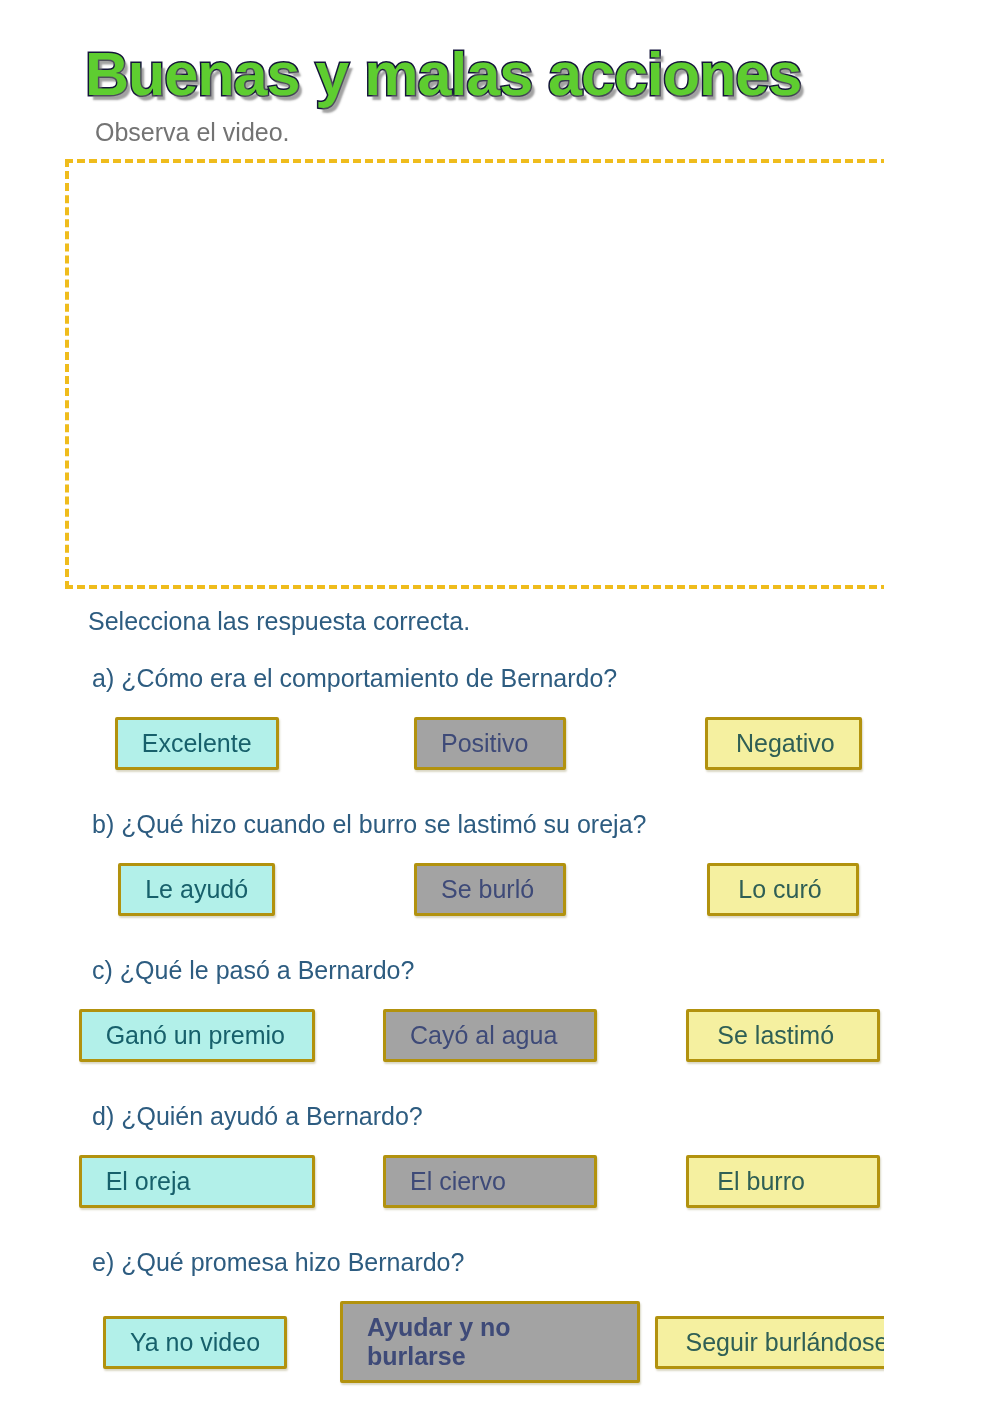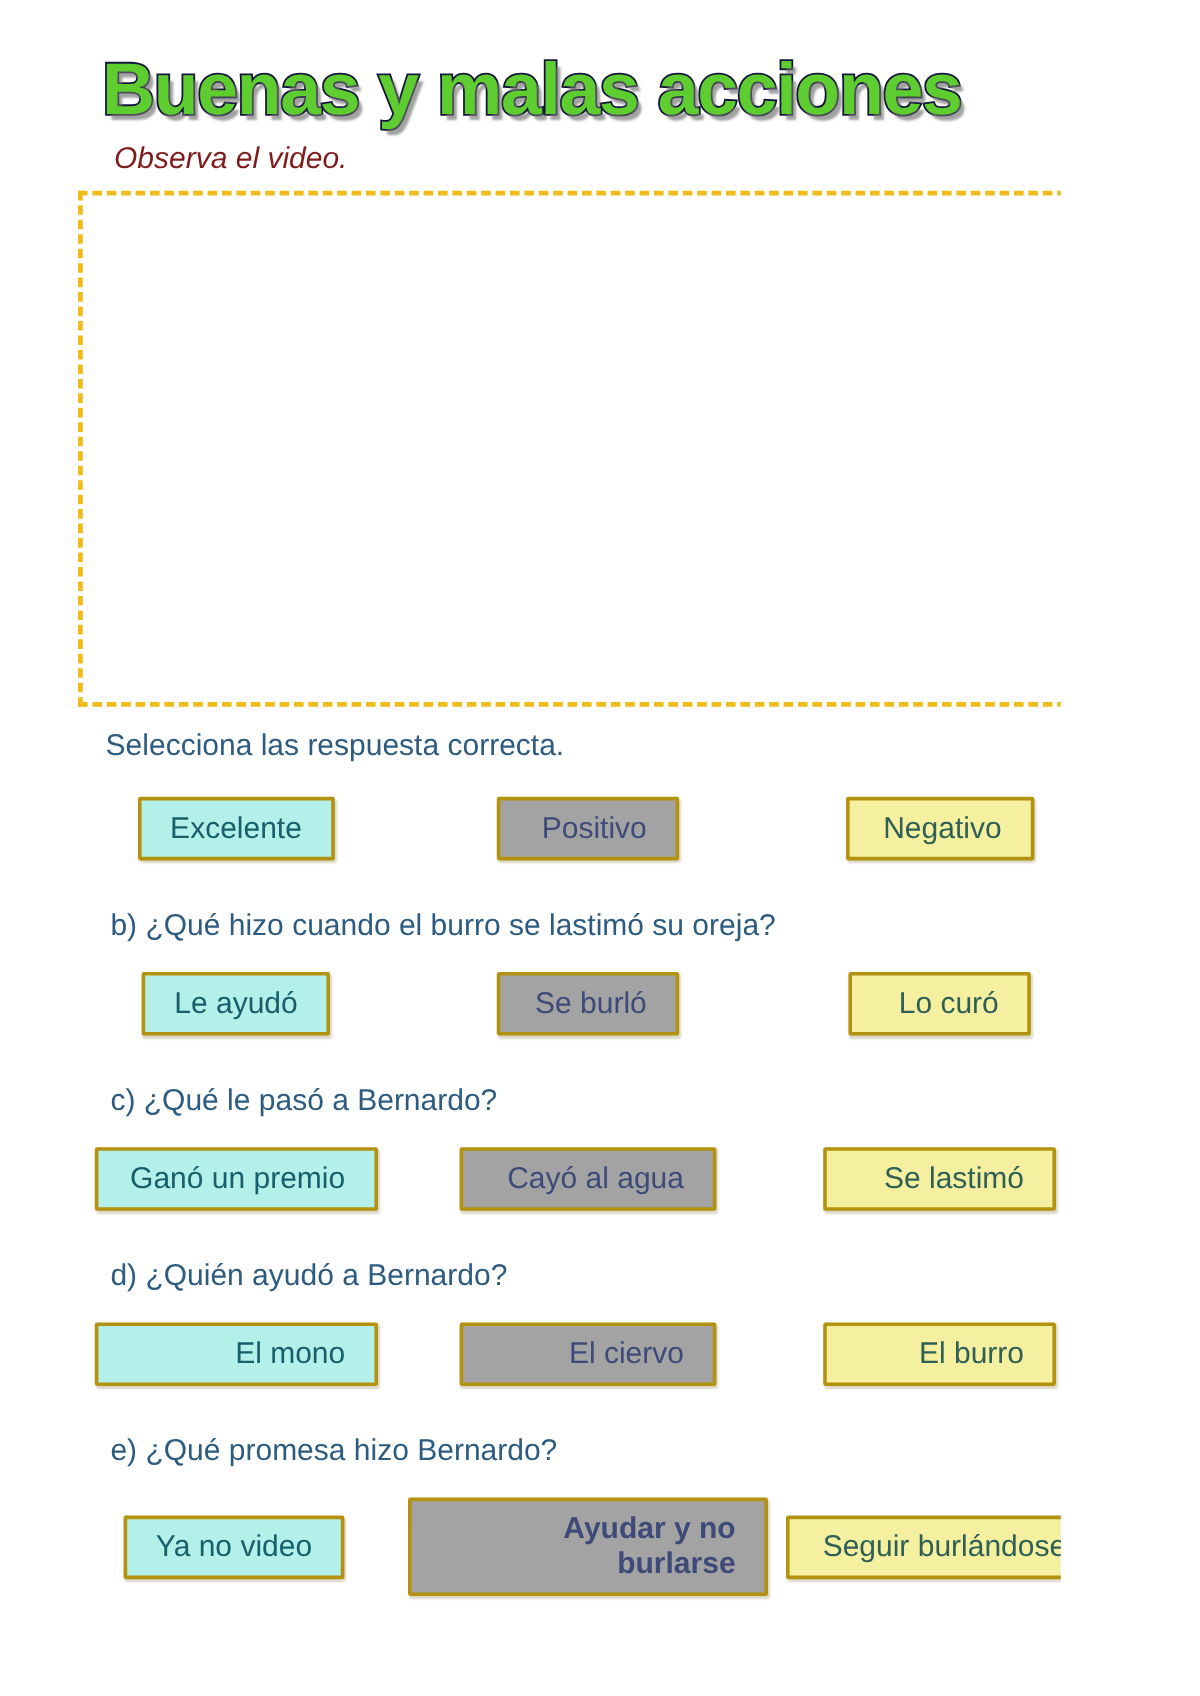--- a/index.html
+++ b/index.html
@@ -23,22 +23,21 @@
     line-height: 1.05;
     color: #5ecd30;
     -webkit-text-stroke: 3px #14143a;
     paint-order: stroke fill;
     text-shadow: 4px 5px 2px rgba(110,110,110,0.65);
     white-space: nowrap;
   }
   .instr {
     margin: 12px 0 0 95px;
     font-size: 25px;
-    color: #7f1d1d;
-    font-style: italic;
+    color: #737373;
   }
   .video-box {
     box-sizing: border-box;
     margin: 12px 0 0 65px;
     width: 872px;
     height: 430px;
     border: 4px dashed #efbc1c;
     background: #ffffff;
   }
   .select-instr {
@@ -62,21 +61,21 @@
     align-items: center;
   }
   .opt {
     box-sizing: border-box;
     min-width: 152px;
     padding: 9px 24px;
     border: 3px solid #b2920e;
     border-radius: 2px;
     font-family: "Liberation Sans", "DejaVu Sans", sans-serif;
     font-size: 25px;
-    text-align: right;
+    text-align: left;
     cursor: pointer;
     box-shadow: 1px 2px 2px rgba(150,140,90,0.35);
   }
   .opt-cyan   { background: #b2f0e9; color: #17606b; }
   .opt-pink   { background: #a3a3a3; color: #3e4a78; }
   .opt-yellow { background: #f5f0a0; color: #2f5f55; padding-left: 28px; }
   .w236 { min-width: 236px; }
   .w214 { min-width: 214px; }
   .w194 { min-width: 194px; }
   .w300 { min-width: 300px; font-weight: bold; }
@@ -88,20 +87,21 @@
 
   <h1 class="title">Buenas y malas acciones</h1>
 
   <p class="instr">Observa el video.</p>
 
   <div class="video-box"></div>
 
   <p class="select-instr">Selecciona las respuesta correcta.</p>
 
   <section class="question first">
+    <p class="q-label">a) ¿Cómo era el comportamiento de Bernardo?</p>
     <div class="options">
       <button class="opt opt-cyan">Excelente</button>
       <button class="opt opt-pink">Positivo</button>
       <button class="opt opt-yellow">Negativo</button>
     </div>
   </section>
 
   <section class="question">
     <p class="q-label">b) ¿Qué hizo cuando el burro se lastimó su oreja?</p>
     <div class="options">
@@ -116,21 +116,21 @@
     <div class="options">
       <button class="opt opt-cyan w236">Ganó un premio</button>
       <button class="opt opt-pink w214">Cayó al agua</button>
       <button class="opt opt-yellow w194">Se lastimó</button>
     </div>
   </section>
 
   <section class="question">
     <p class="q-label">d) ¿Quién ayudó a Bernardo?</p>
     <div class="options">
-      <button class="opt opt-cyan w236">El mono</button>
+      <button class="opt opt-cyan w236">El oreja</button>
       <button class="opt opt-pink w214">El ciervo</button>
       <button class="opt opt-yellow w194">El burro</button>
     </div>
   </section>
 
   <section class="question">
     <p class="q-label">e) ¿Qué promesa hizo Bernardo?</p>
     <div class="options">
       <button class="opt opt-cyan">Ya no video</button>
       <button class="opt opt-pink w300">Ayudar y no burlarse</button>

